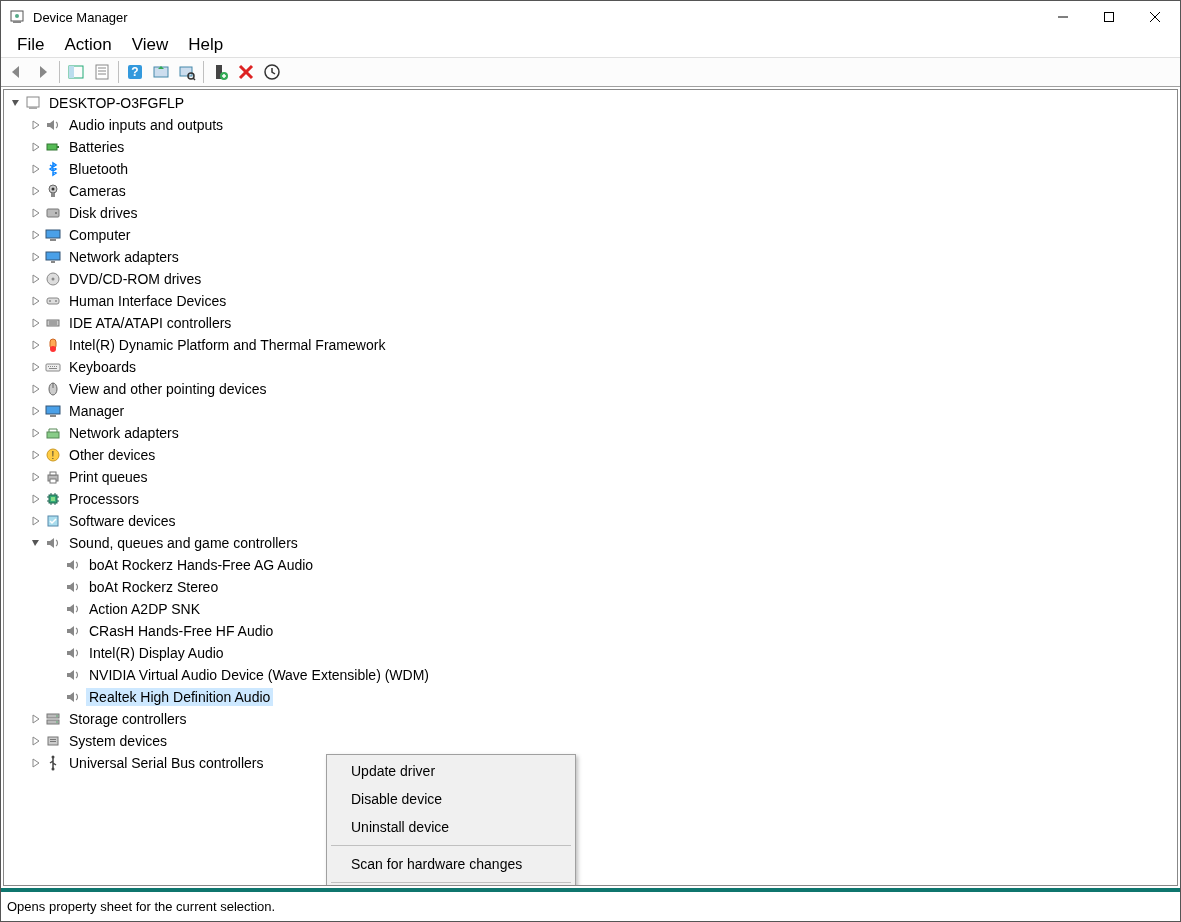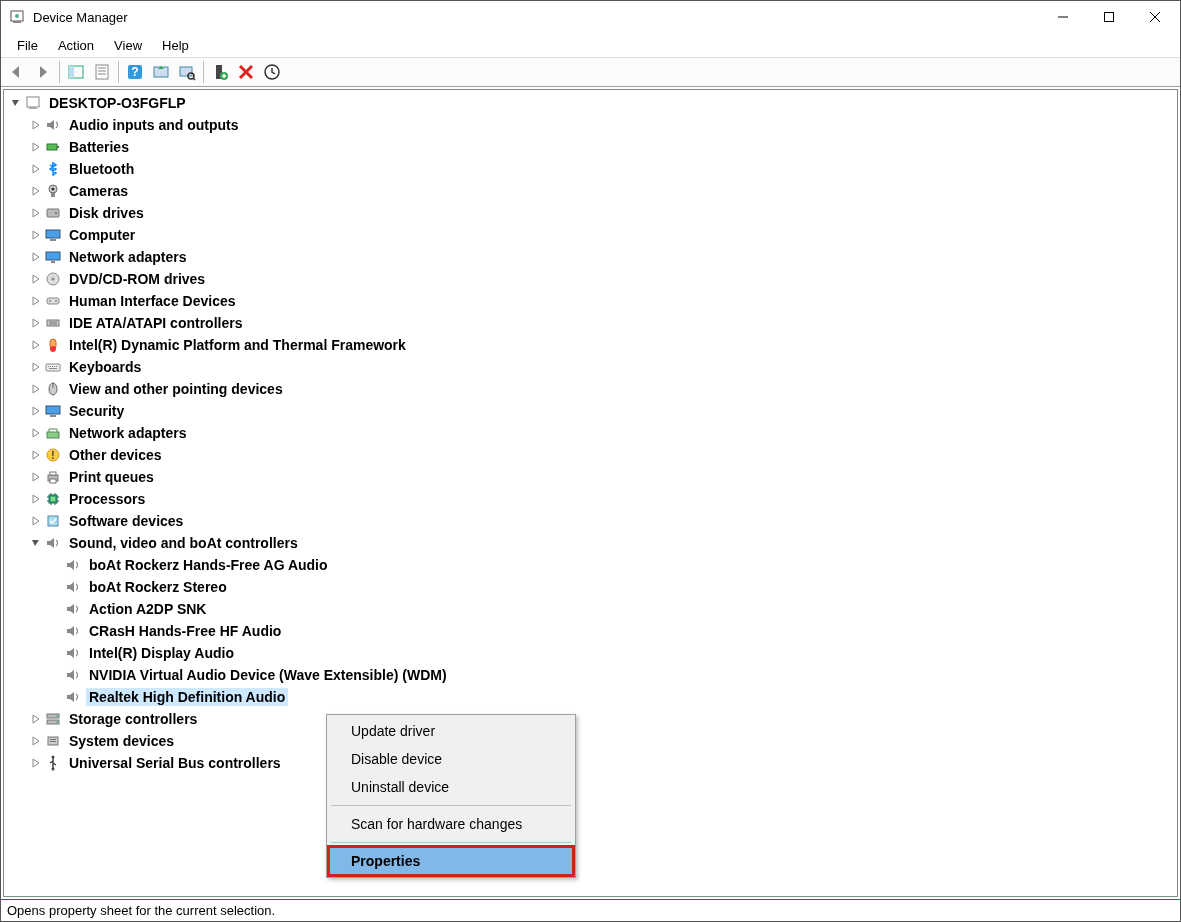--- a/index.html
+++ b/index.html
@@ -32,21 +32,21 @@
     display: flex; align-items: center; justify-content: center;
     font-family: "Segoe MDL2 Assets", Arial;
     font-size: 13px;
   }
   
   .menubar {
     height: 24px;
     display: flex;
     align-items: center;
     padding: 0 6px;
-    font-size: 13px;
+    font-size: 17px;
   }
   .menubar .menuitem { padding: 2px 10px; }
   
   .toolbar {
     height: 30px;
     display: flex;
     align-items: center;
     padding: 2px 4px;
     border-top: 1px solid #e0e0e0;
     border-bottom: 1px solid #a0a0a0;
@@ -70,21 +70,20 @@
     position: relative;
     background: #fff;
   }
   .tree { padding: 2px 0; font-size: 14px; }
   .row {
     display: flex;
     align-items: center;
     height: 22px;
     white-space: nowrap;
     padding-left: 4px;
-    font-weight: bold;
   }
   .indent { display: inline-block; }
   .arrow {
     width: 16px; height: 16px;
     display: inline-flex; align-items: center; justify-content: center;
     font-size: 10px; color: #555;
     flex-shrink: 0;
   }
   .arrow.hidden { visibility: hidden; }
   .node-icon {
@@ -111,25 +110,25 @@
     height: 1px; background: #c0c0c0; margin: 4px 2px;
   }
   .context-menu .cmitem.highlight {
     background: #81b8e8;
     font-weight: 700;
     outline: 3px solid #d02020;
     outline-offset: -1px;
   }
   
   .statusbar {
-    height: 22px;
+    height: 33px;
     display: flex;
     align-items: center;
     padding: 0 6px;
-    border-top: 1px solid #0f766e;
+    border-top: 4px solid #0f766e;
     font-size: 13px;
   }
   svg { display: block; }
 </style>
 </head>
 <body>
 
 <div class="titlebar">
   <span class="app-icon">
     <svg width="16" height="16" viewBox="0 0 16 16">
@@ -461,21 +460,21 @@
           <svg width="10" height="10">
             <path d="M2 1 L8 5 L2 9 Z" fill="none" stroke="#888" stroke-width="1"></path>
           </svg>
         </span>
         <span class="node-icon">
           <svg width="16" height="16" viewBox="0 0 16 16">
             <rect x="1" y="3" width="14" height="8" fill="#4aa0e8" stroke="#357"></rect>
             <rect x="5" y="12" width="6" height="2" fill="#888"></rect>
           </svg>
         </span>
-        <span class="label">Security</span>
+        <span class="label">Manager</span>
       </div>
       <div class="row">
         <span class="indent" style="width: 20px;"></span>
         <span class="arrow">
           <svg width="10" height="10">
             <path d="M2 1 L8 5 L2 9 Z" fill="none" stroke="#888" stroke-width="1"></path>
           </svg>
         </span>
         <span class="node-icon">
           <svg width="16" height="16" viewBox="0 0 16 16">
@@ -560,21 +559,21 @@
           <svg width="10" height="10">
             <path d="M1 2 L8 2 L4 8 Z" fill="#555"></path>
           </svg>
         </span>
         <span class="node-icon">
           <svg width="16" height="16" viewBox="0 0 16 16">
             <path d="M2 6h3l4-3v10l-4-3H2z" fill="#888"></path>
             <path d="M11 5c2 1 2 5 0 6" fill="none" stroke="#888" stroke-width="1.2"></path>
           </svg>
         </span>
-        <span class="label">Sound, video and boAt controllers</span>
+        <span class="label">Sound, queues and game controllers</span>
       </div>
       <div class="row">
         <span class="indent" style="width: 40px;"></span>
         <span class="arrow hidden"></span>
         <span class="node-icon">
           <svg width="16" height="16" viewBox="0 0 16 16">
             <path d="M2 6h3l4-3v10l-4-3H2z" fill="#888"></path>
             <path d="M11 5c2 1 2 5 0 6" fill="none" stroke="#888" stroke-width="1.2"></path>
           </svg>
         </span>
@@ -690,21 +689,21 @@
           <svg width="16" height="16" viewBox="0 0 16 16">
             <path d="M8 2v12M8 6l-3 2M8 8l3 2" fill="none" stroke="#444" stroke-width="1.5"></path>
             <circle cx="8" cy="2" r="1.5" fill="#444"></circle>
             <circle cx="8" cy="14" r="1.5" fill="#444"></circle>
           </svg>
         </span>
         <span class="label">Universal Serial Bus controllers</span>
       </div>
     </div>
 
-  <div class="context-menu" id="ctxmenu" style="left:322px; top:624px;">
+  <div class="context-menu" id="ctxmenu" style="left:322px; top:664px;">
   <div class="cmitem">Update driver</div>
       <div class="cmitem">Disable device</div>
       <div class="cmitem">Uninstall device</div>
       <div class="cmsep"></div>
       <div class="cmitem">Scan for hardware changes</div>
       <div class="cmsep"></div>
       <div class="cmitem highlight">Properties</div>
     </div>
 </div>
 

